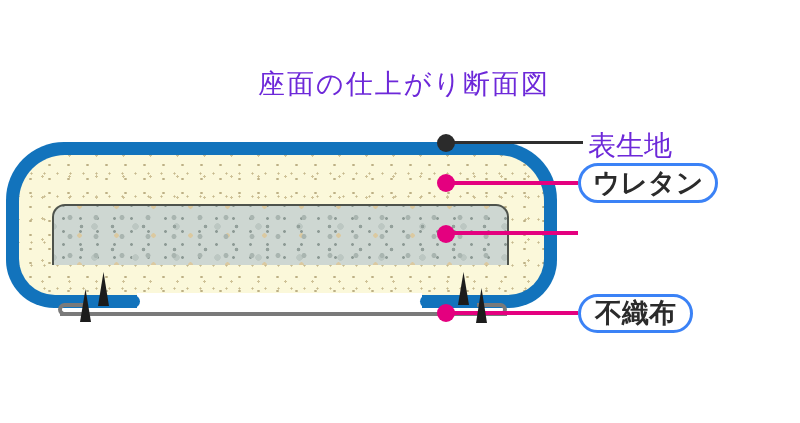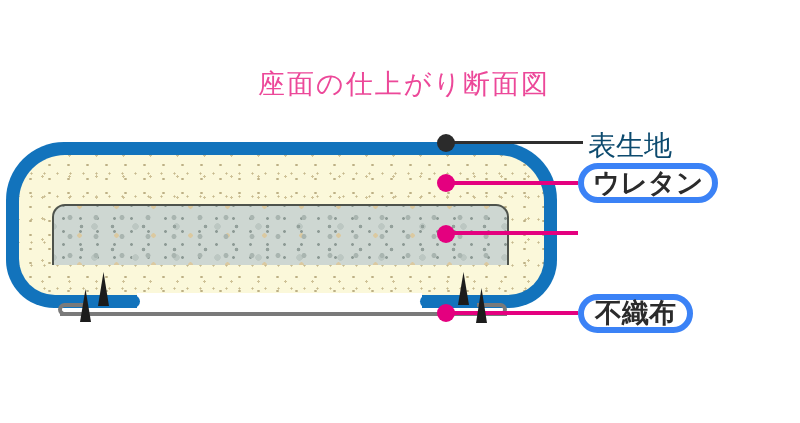--- a/index.html
+++ b/index.html
@@ -5,21 +5,21 @@
   html,body{margin:0;padding:0;background:#fff;}
   .stage{
     position:relative;width:800px;height:423px;background:#ffffff;overflow:hidden;
     font-family:"Liberation Sans","DejaVu Sans",sans-serif;
   }
   .abs{position:absolute;}
 
   
   .title{
     left:8px;right:0;top:66px;text-align:center;
-    font-size:27px;letter-spacing:2px;color:#ec4899;white-space:nowrap;
+    font-size:27px;letter-spacing:2px;color:#6d28d9;white-space:nowrap;
   }
 
   
   .blue-shell{
     left:6px;top:142px;width:551px;height:166px;
     background:#1273BC;
     border-radius:58px 58px 48px 48px;
   }
   .cream{
     left:19px;top:155px;width:525px;height:140px;
@@ -81,24 +81,24 @@
   .dot.black{background:#2b2b2b;}
 
   
   .spike{
     background:#1c1c1c;
     clip-path:polygon(50% 0,100% 100%,0 100%);
   }
 
   
   .plain-label{
-    left:588px;top:127px;font-size:28px;color:#0c4a6e;white-space:nowrap;
+    left:588px;top:127px;font-size:28px;color:#6d28d9;white-space:nowrap;
   }
   .tag{
-    box-sizing:border-box;border:6px solid #3b82f6;background:#ffffff;
+    box-sizing:border-box;border:3px solid #3b82f6;background:#ffffff;
     border-radius:21px;display:flex;align-items:center;justify-content:center;
     font-weight:bold;color:#2b2b2b;white-space:nowrap;line-height:1;
   }
   .tag.urethane{left:578px;top:163px;width:140px;height:40px;font-size:27px;}
   .tag.chip-urethane{left:578px;top:212px;width:219px;height:40px;font-size:26px;}
   .tag.nonwoven{left:578px;top:294px;width:115px;height:39px;font-size:27px;border-radius:20px;text-align:right;}
 </style>
 </head>
 <body>
 

